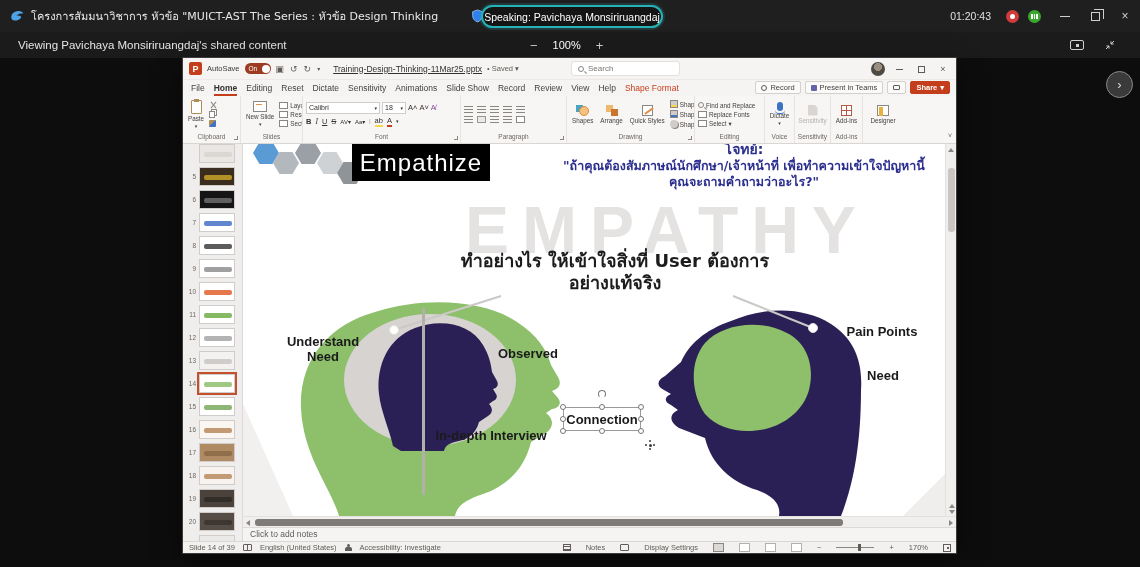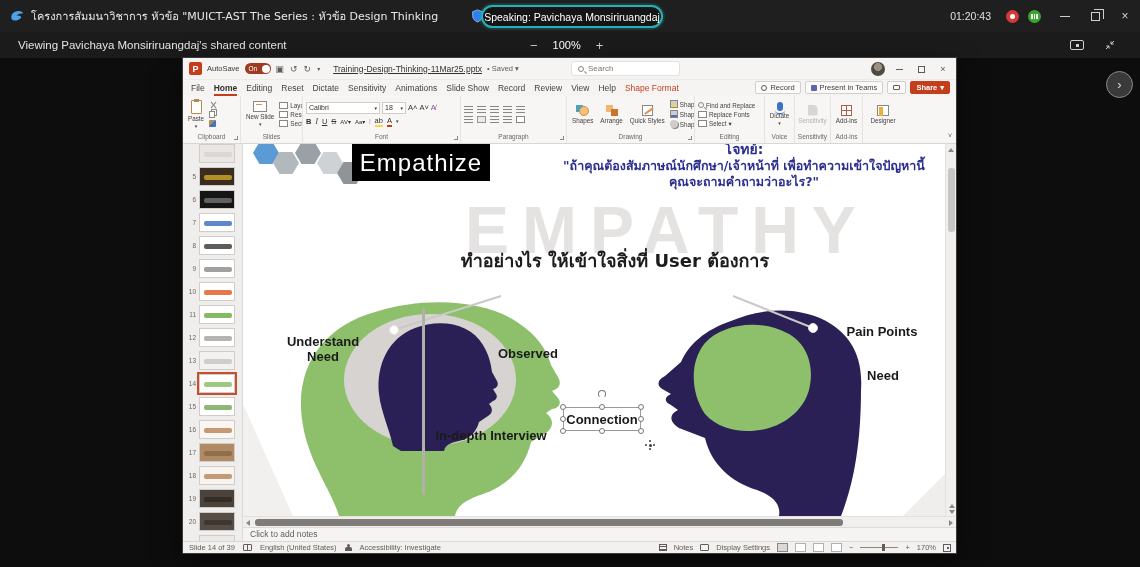--- a/index.html
+++ b/index.html
@@ -203,21 +203,21 @@
     border-bottom:3px solid transparent; border-right:4px solid #8a8682; }
   .tri-right { position:absolute; right:3px; top:3px; width:0; height:0; border-top:3px solid transparent;
     border-bottom:3px solid transparent; border-left:4px solid #8a8682; }
   .notes { height:14px; background:#f6f4f3; border-top:1px solid #dddad8; font-size:8.5px;
     color:#5f5c59; line-height:13px; padding-left:7px; }
 
   
   .p-status { position:absolute; left:0; top:483px; width:773px; height:12px; background:#f3f1ef;
     border-top:1px solid #d9d6d4; display:flex; align-items:center; font-size:7.5px; color:#5f5c59; }
   .st-left { display:flex; align-items:center; gap:8px; padding-left:6px; }
-  .st-right { margin-left:auto; display:flex; align-items:center; gap:7px; padding-right:5px;justify-content:space-between; }
+  .st-right { margin-left:auto; display:flex; align-items:center; gap:15px; padding-right:5px;justify-content:space-between; }
   .ic-book { width:9px; height:7px; border:1px solid #5f5c59; border-radius:1px;
     background:linear-gradient(#5f5c59 0 0) center/1px 100% no-repeat; }
   .ic-person { width:7px; height:8px; position:relative; }
   .ic-person::before { content:''; position:absolute; left:2px; top:0; width:3px; height:3px; border-radius:50%; background:#5f5c59; }
   .ic-person::after { content:''; position:absolute; left:0; top:3.5px; width:7px; height:4px;
     border-radius:2px 2px 0 0; background:#5f5c59; }
   .ic-notes { width:8px; height:7px; border:1px solid #5f5c59;
     background:repeating-linear-gradient(to bottom,transparent 0 1px,#5f5c59 1px 2px,transparent 2px 3px); }
   .ic-disp { width:9px; height:7px; border:1px solid #5f5c59; border-radius:1px; }
   .vw { width:11px; height:9px; border:1px solid #b3afab; background:#fff; }
@@ -708,20 +708,21 @@
           <div class="sl-step">Empathize</div>
 
           <div class="sl-quote thai">
             <div class="qh">โจทย์:</div>
             <div class="ql">"ถ้าคุณต้องสัมภาษณ์นักศึกษา/เจ้าหน้าที่ เพื่อทำความเข้าใจปัญหานี้</div>
             <div class="ql">คุณจะถามคำถามว่าอะไร?"</div>
           </div>
 
           <div class="sl-question thai">
             <div>ทำอย่างไร ให้เข้าใจสิ่งที่ User ต้องการ</div>
+            <div>อย่างแท้จริง</div>
           </div>
 
           <div class="sl-label" style="left:35px; top:190px; width:90px;">
             <div>Understand</div>
             <div>Need</div>
           </div>
           <div class="sl-label" style="left:250px; top:202px; width:70px;">Observed</div>
           <div class="sl-label" style="left:188px; top:284px; width:120px;">In-depth Interview</div>
           <div class="sl-label" style="left:599px; top:180px; width:80px;">Pain Points</div>
           <div class="sl-label" style="left:600px; top:224px; width:80px;">Need</div>

